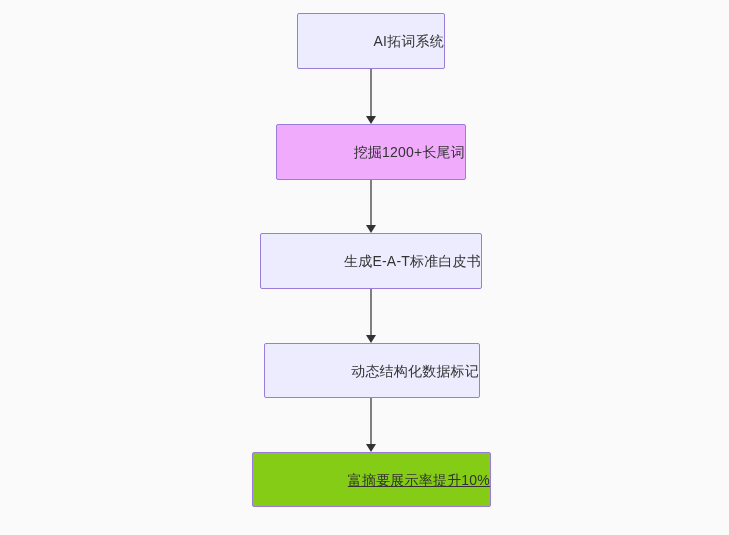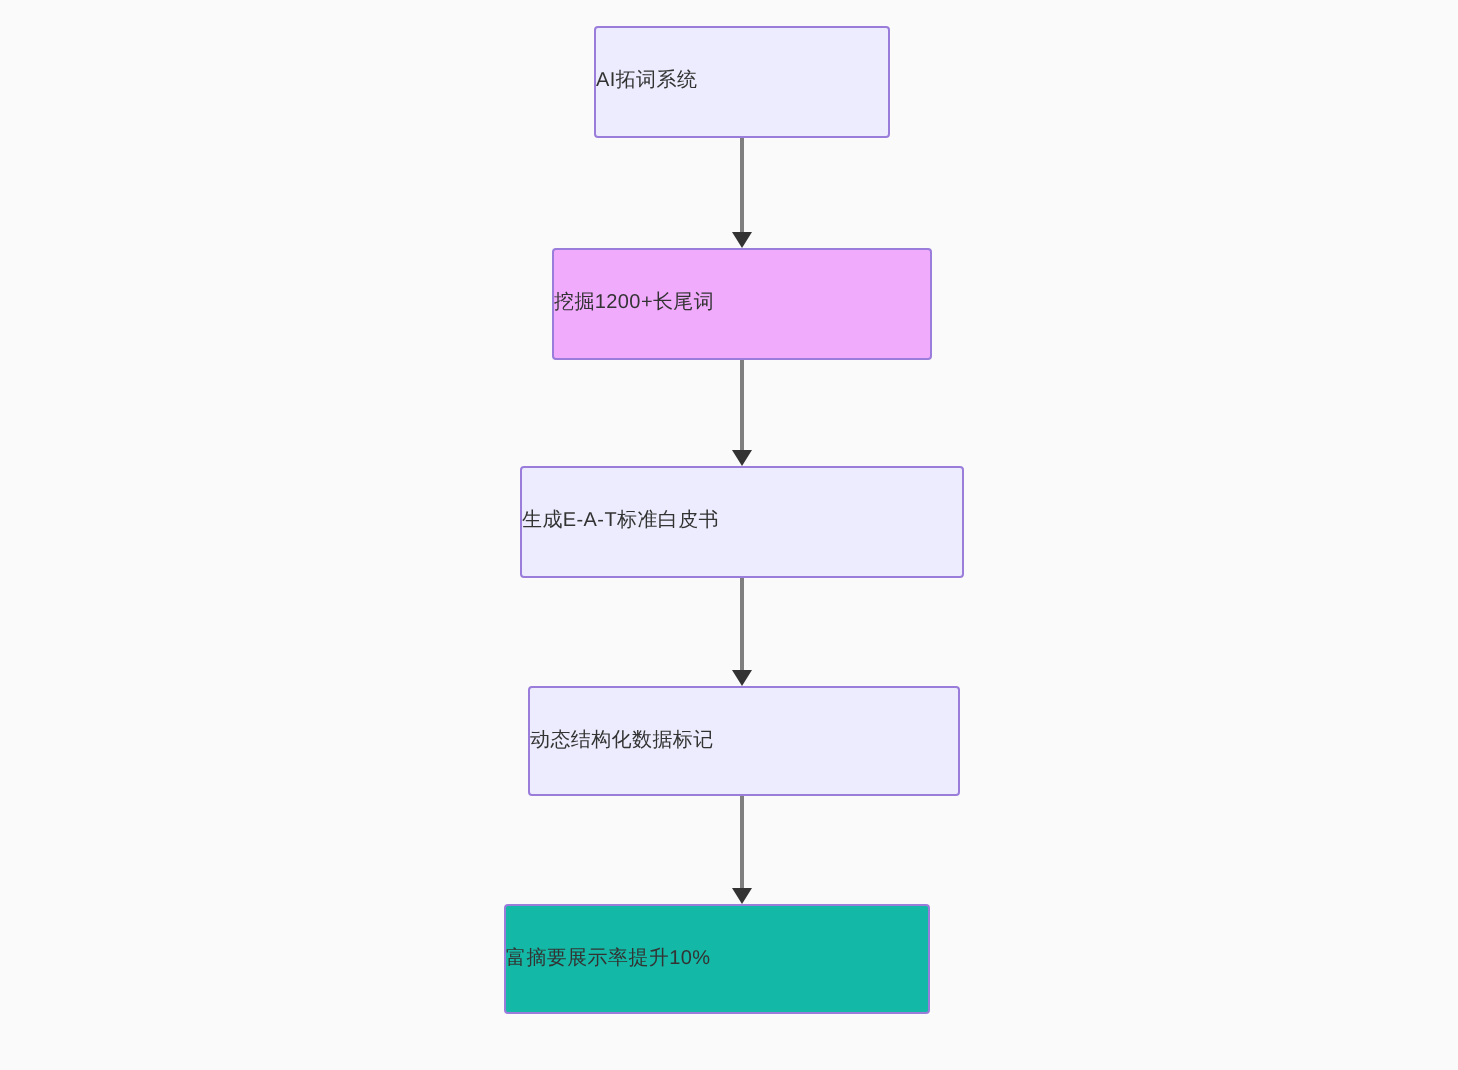--- a/index.html
+++ b/index.html
@@ -19,23 +19,23 @@
     height: 535px;
   }
   .node {
     position: absolute;
     box-sizing: border-box;
     background: #ececfe;
     border: 1.4px solid #9a7ddb;
     border-radius: 2px;
     display: flex;
     align-items: center;
-    justify-content: flex-start;
+    justify-content: flex-end;
     color: #333333;
-    font-size: 10px;
+    font-size: 14px;
     line-height: 1;
     letter-spacing: 0.2px;
     white-space: nowrap;
     user-select: none;
   }
   .node-label {
     display: block;
   }
   .edge {
     position: absolute;
@@ -75,21 +75,21 @@
   </div>
 
   <div class="node" id="n4" style="left: 264px; top: 343px; width: 216px; height: 55px; background: rgb(236, 236, 254); border-color: rgb(154, 125, 219); color: rgb(51, 51, 51);">
     <span class="node-label">动态结构化数据标记</span>
   </div>
 
   <div class="node" id="n3" style="left: 260px; top: 233px; width: 222px; height: 56px; background: rgb(236, 236, 254); border-color: rgb(154, 125, 219); color: rgb(51, 51, 51);">
     <span class="node-label">生成E-A-T标准白皮书</span>
   </div>
 
-  <div class="node" id="n5" style="left: 252px; top: 452px; width: 213px; height: 55px; background: #14b8a6; border-color: rgb(154, 125, 219); color: rgb(51, 51, 51);">
+  <div class="node" id="n5" style="left: 252px; top: 452px; width: 239px; height: 55px; background: #84cc16; border-color: rgb(154, 125, 219); color: rgb(51, 51, 51); text-decoration: underline;">
     <span class="node-label">富摘要展示率提升10%</span>
   </div>
 
   <div class="edge" id="e1" style="left: 371px; top: 69px;">
     <div class="edge-line" style="height: 47px; background: rgb(127, 127, 127);"></div>
     <div class="edge-arrow" style="top: 47px; border-top-color: rgb(51, 51, 51);"></div>
   </div>
 
   <div class="edge" id="e2" style="left: 371px; top: 180px;">
     <div class="edge-line" style="height: 45px; background: rgb(127, 127, 127);"></div>

